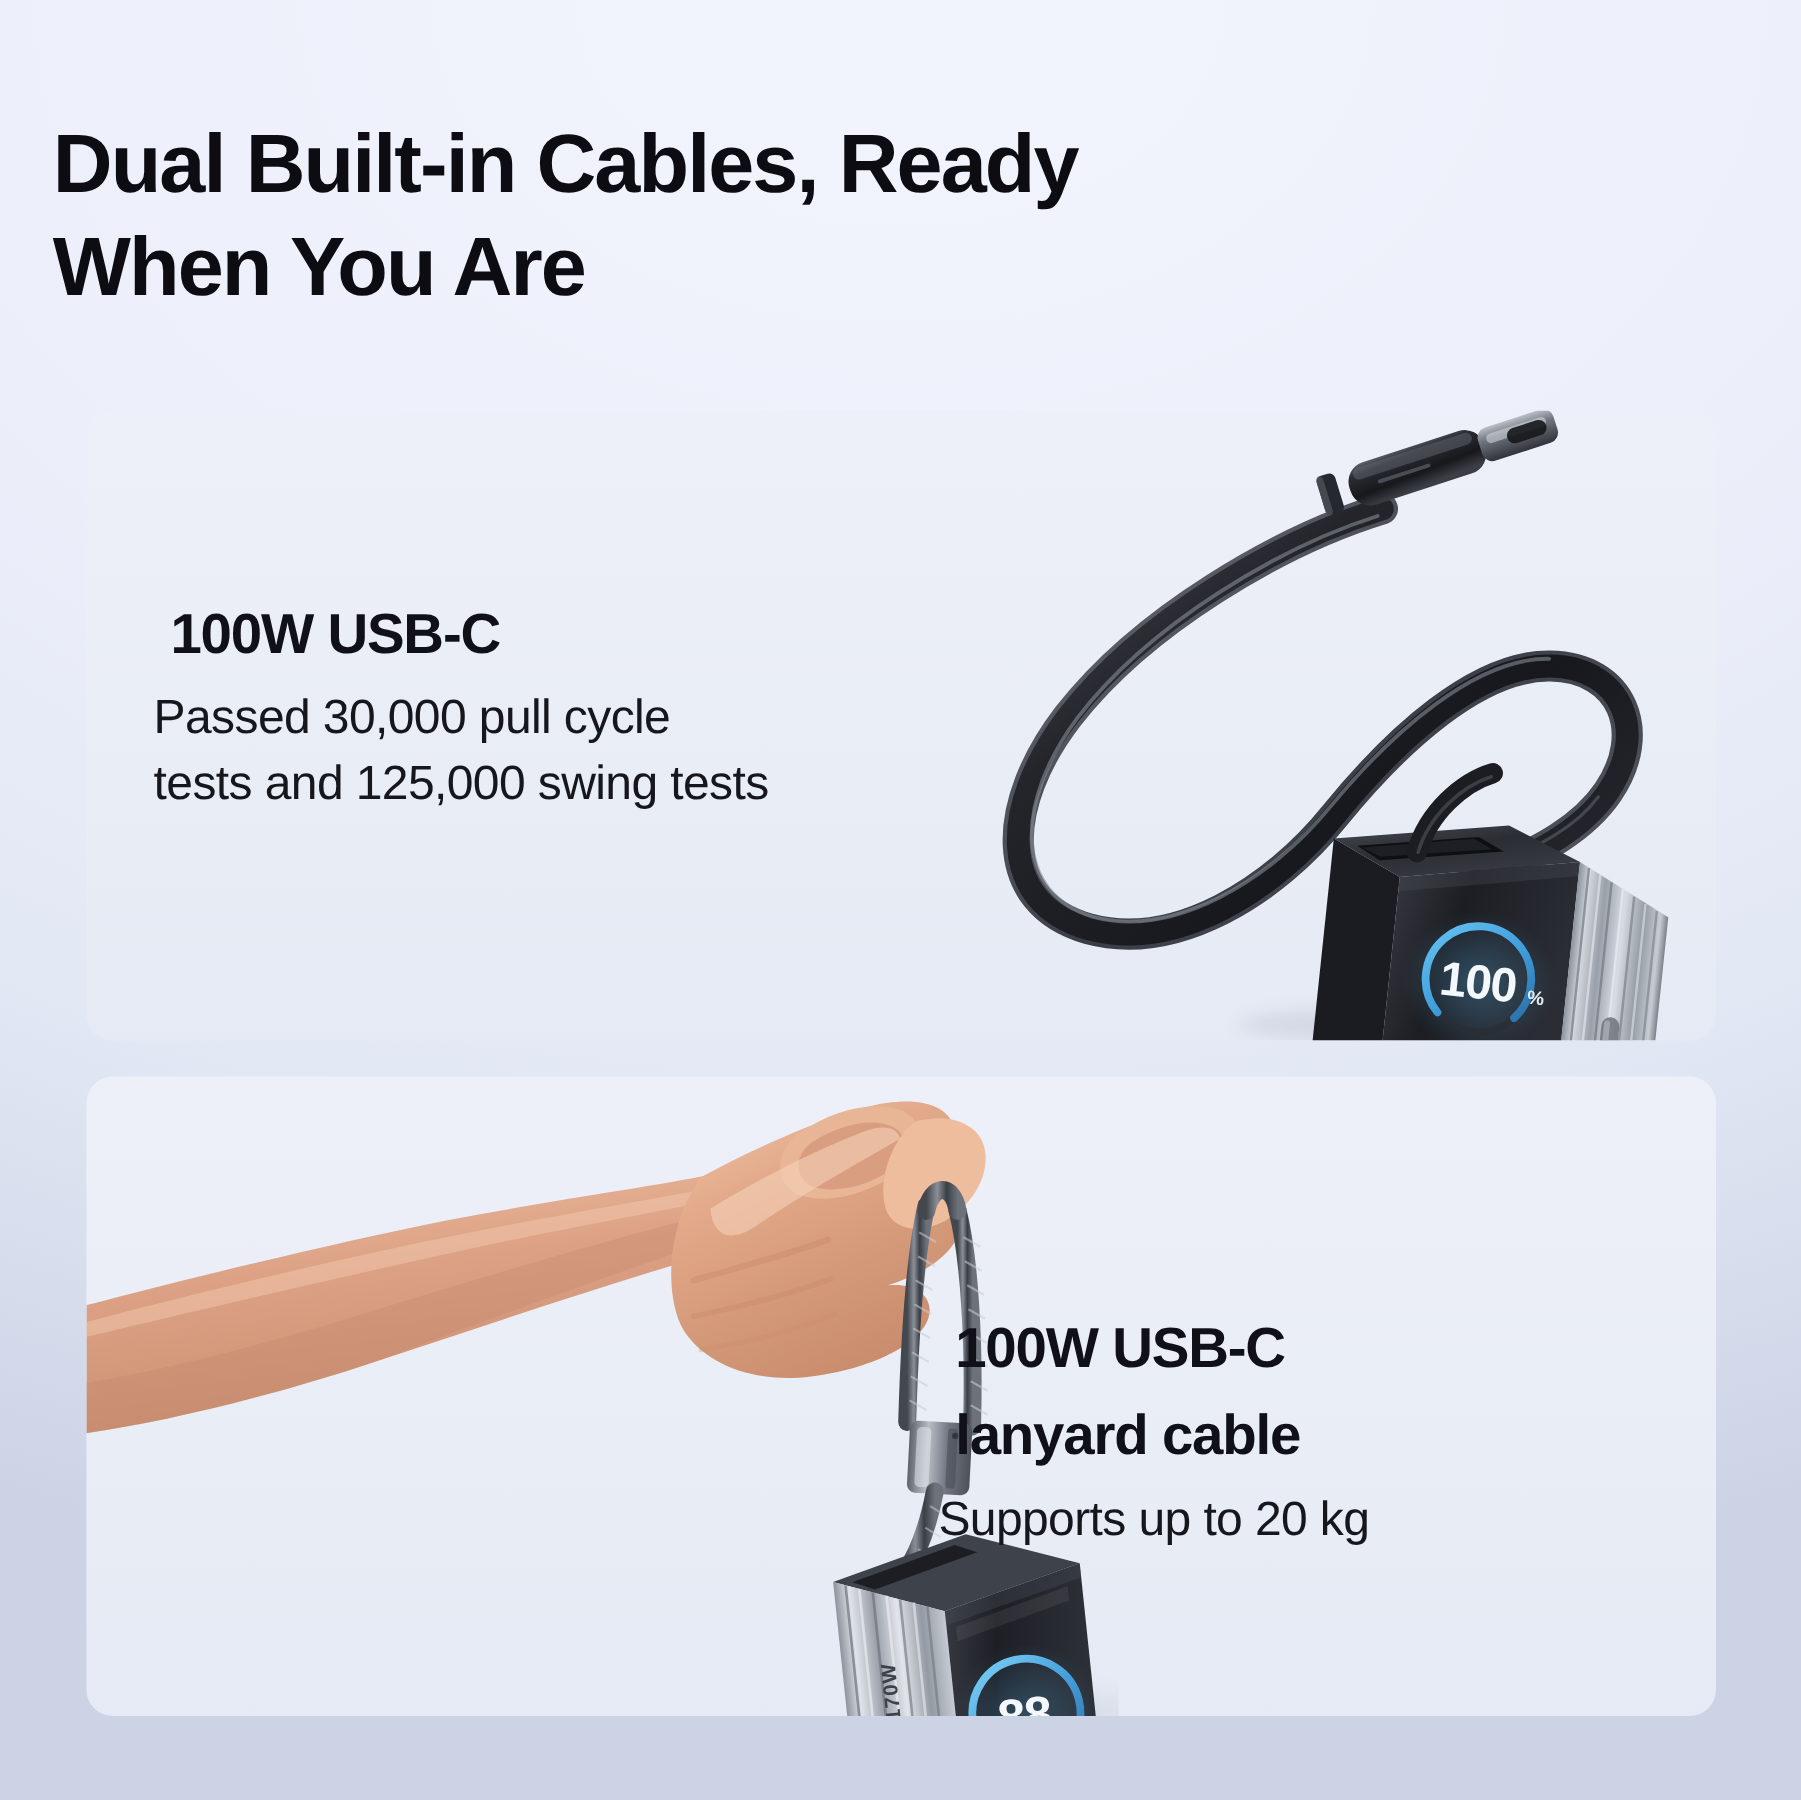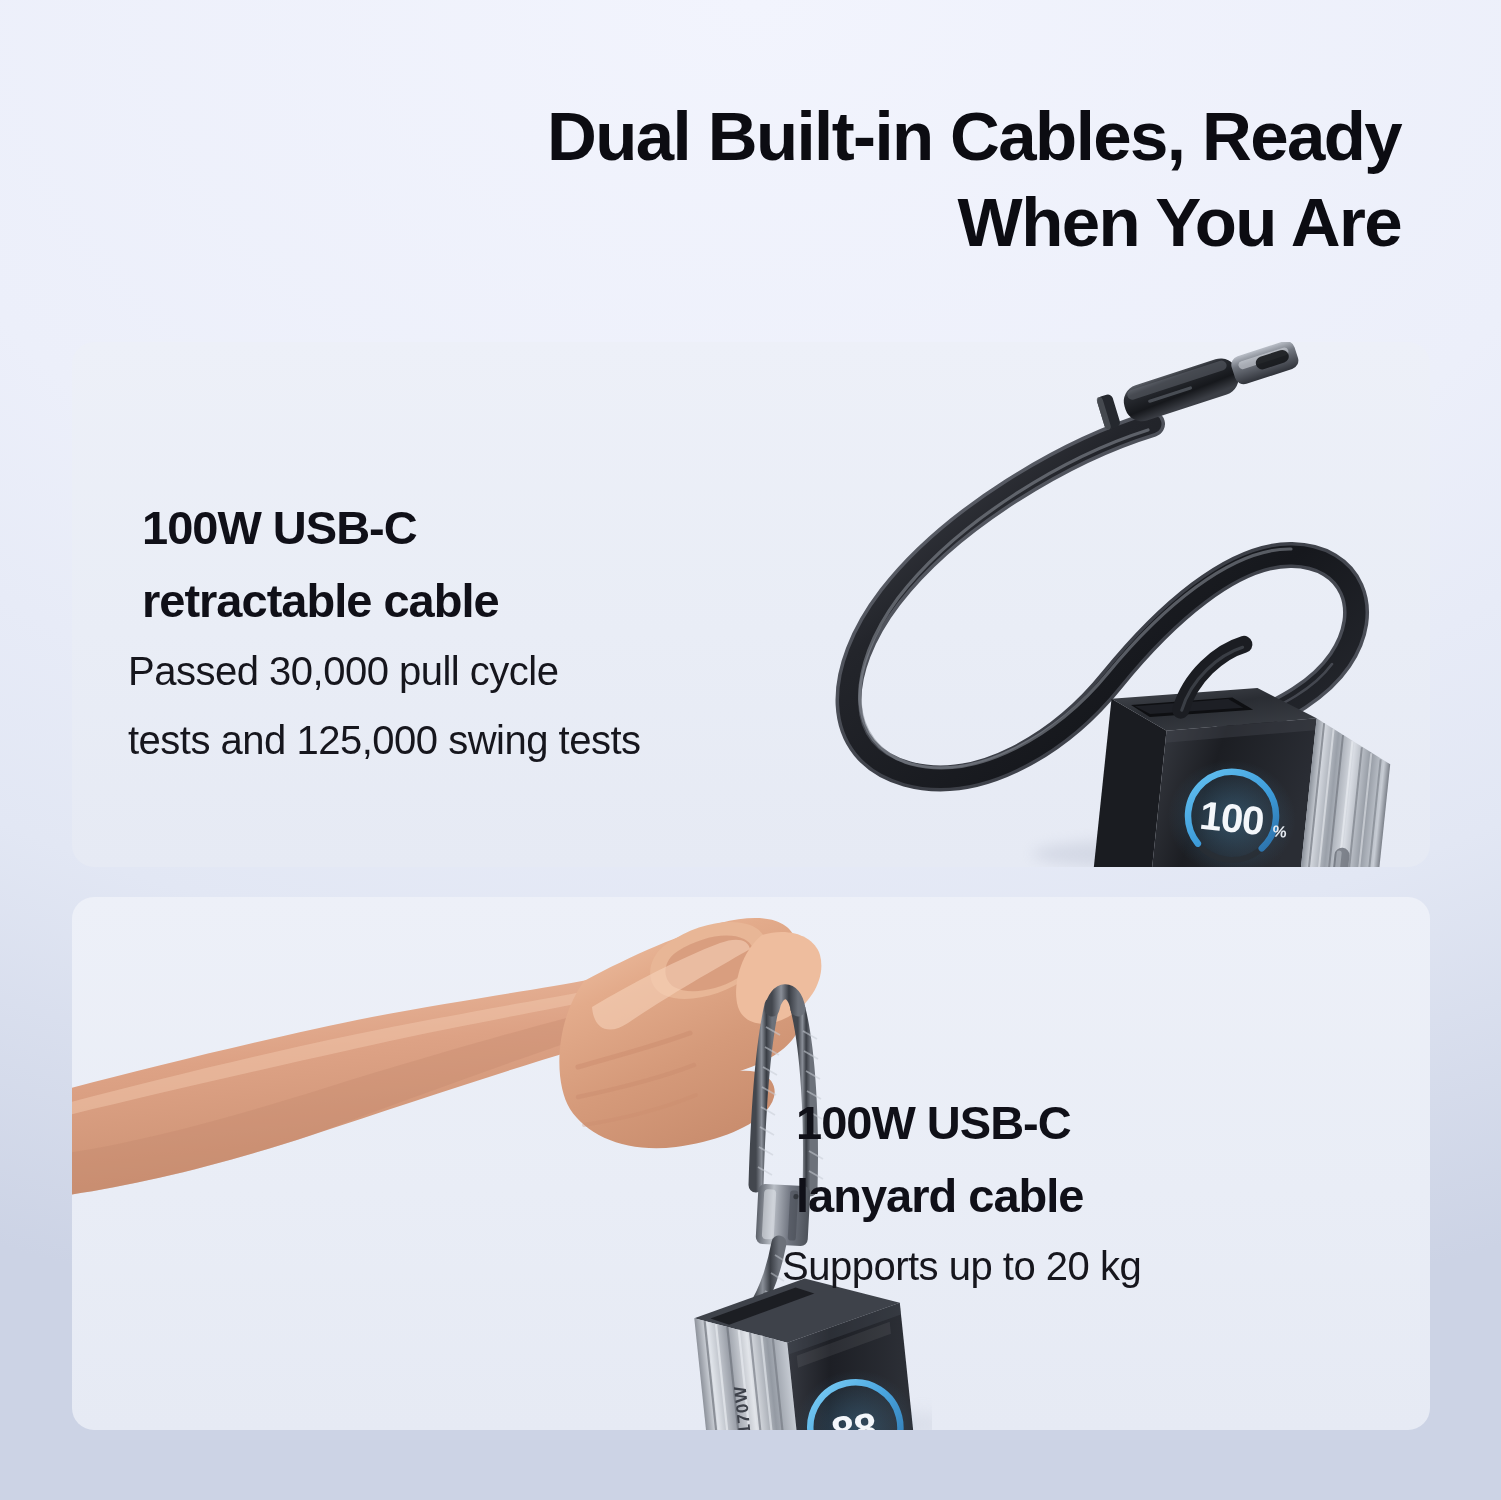--- a/index.html
+++ b/index.html
@@ -22,22 +22,22 @@
       radial-gradient(130% 90% at 50% 0%, #f2f4fd 0%, #eceffa 45%, #e2e7f4 72%, #ccd3e5 100%);
     overflow: hidden;
   }
 
   
   #title-block {
     position: absolute;
     left: 0;
     top: 94px;
     width: 1501px;
-    text-align: right;
-    padding: 0 100px;
+    text-align: left;
+    padding: 0 44px;
     box-sizing: border-box;
   }
   .title-line {
     font-size: 69px;
     font-weight: 700;
     letter-spacing: -1.6px;
     color: #0c0c12;
     line-height: 1.24;
     white-space: nowrap;
   }
@@ -243,23 +243,22 @@
           <rect x="248" y="131" width="5" height="38" rx="2.5" fill="#b7bcc4" opacity="0.6"></rect>
 
           <path d="M78,8 C84,-26 110,-54 134,-64" fill="none" stroke="#1b1d22" stroke-width="17" stroke-linecap="round"></path>
           <path d="M79,8 C85,-24 110,-51 133,-61" fill="none" stroke="#5a5f68" stroke-width="3" stroke-linecap="round" opacity="0.5"></path>
         </g>
       </svg>
     </div>
 
     <div class="card-text" id="text-top">
       <div class="feature-heading">100W USB-C</div>
-      <div class="feature-heading">retractable cable</div>
       <div class="feature-sub">Passed 30,000 pull cycle</div>
-      <div class="feature-sub" style="margin-top:14px">tests and 125,000 swing tests</div>
+      <div class="feature-sub" style="margin-top:0">tests and 125,000 swing tests</div>
     </div>
   </div>
 
   <div class="card" id="card-bottom">
 
     <div class="art" id="art-lanyard">
       <svg viewBox="0 0 860 533" xmlns="http://www.w3.org/2000/svg">
         <defs>
           <linearGradient id="skinMain" x1="0.1" y1="0" x2="0.6" y2="1">
             <stop offset="0%" stop-color="#f0c4a8"></stop>

